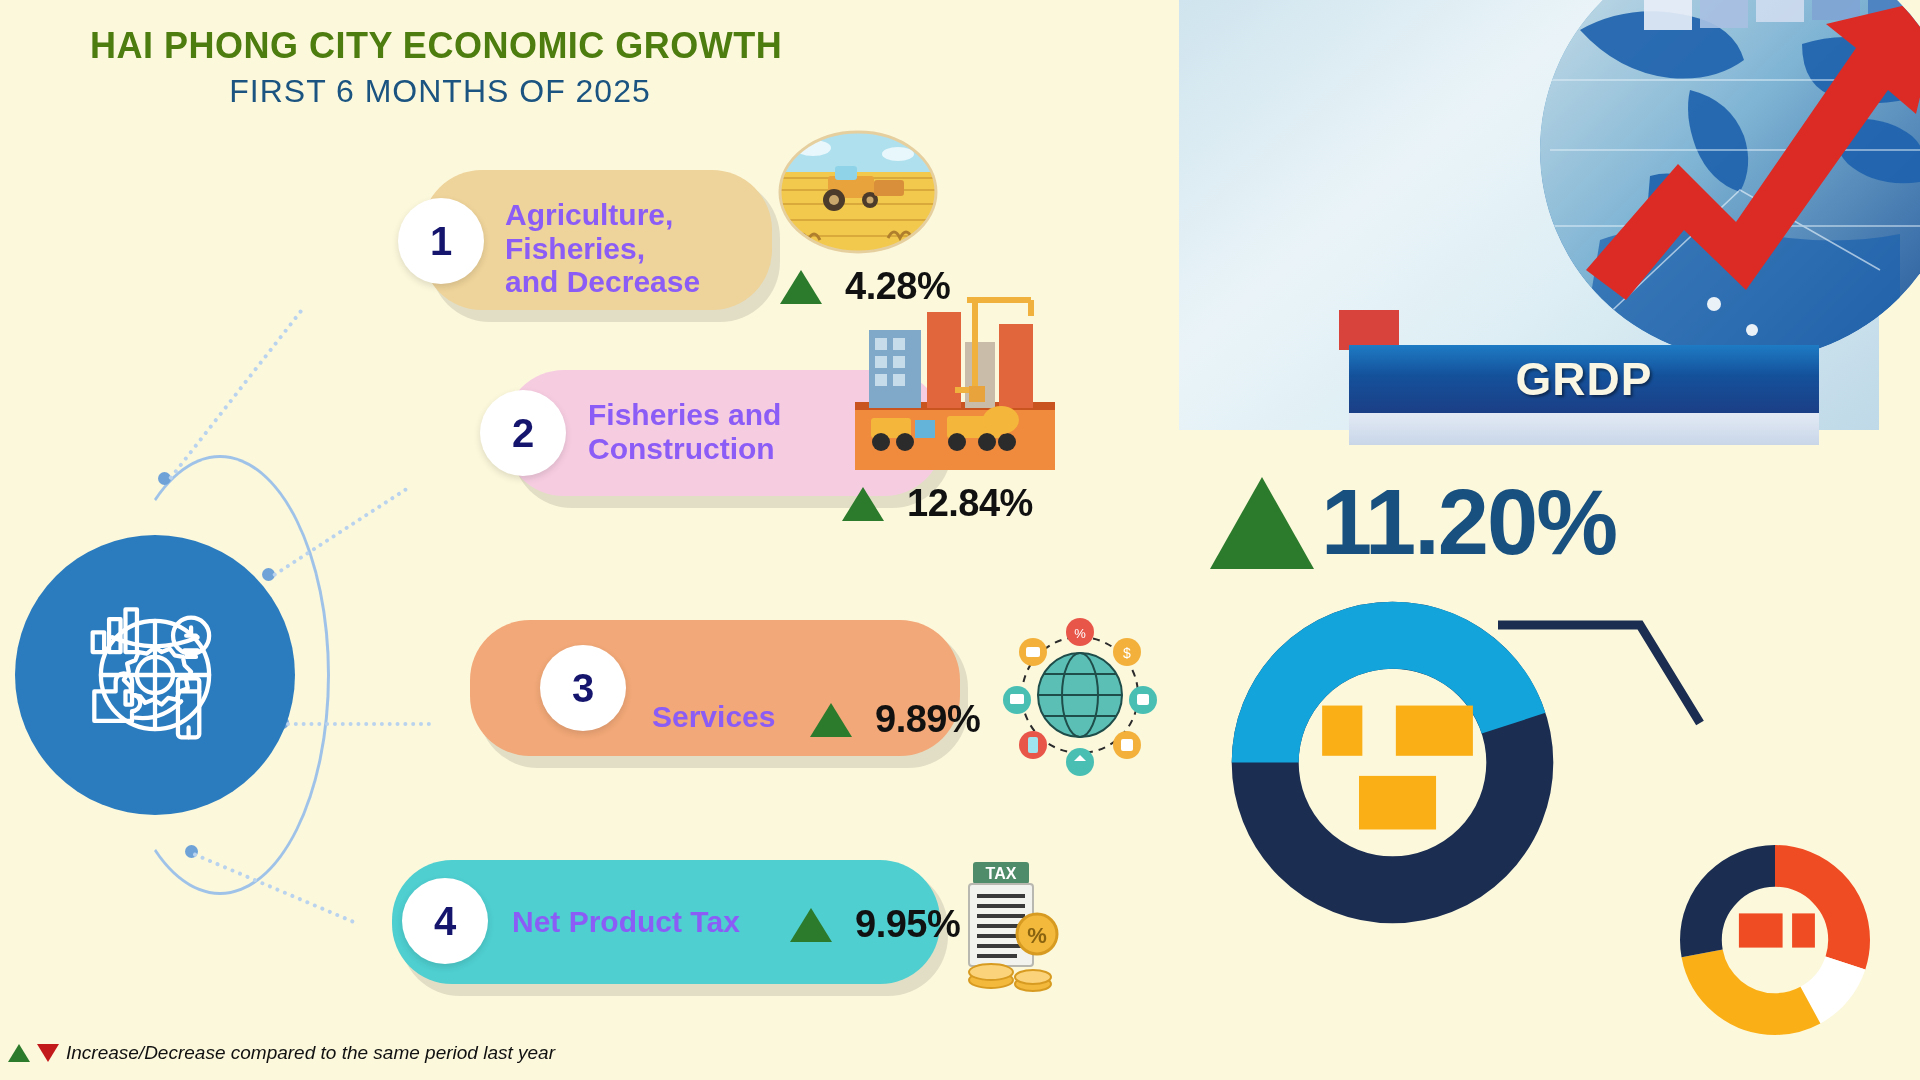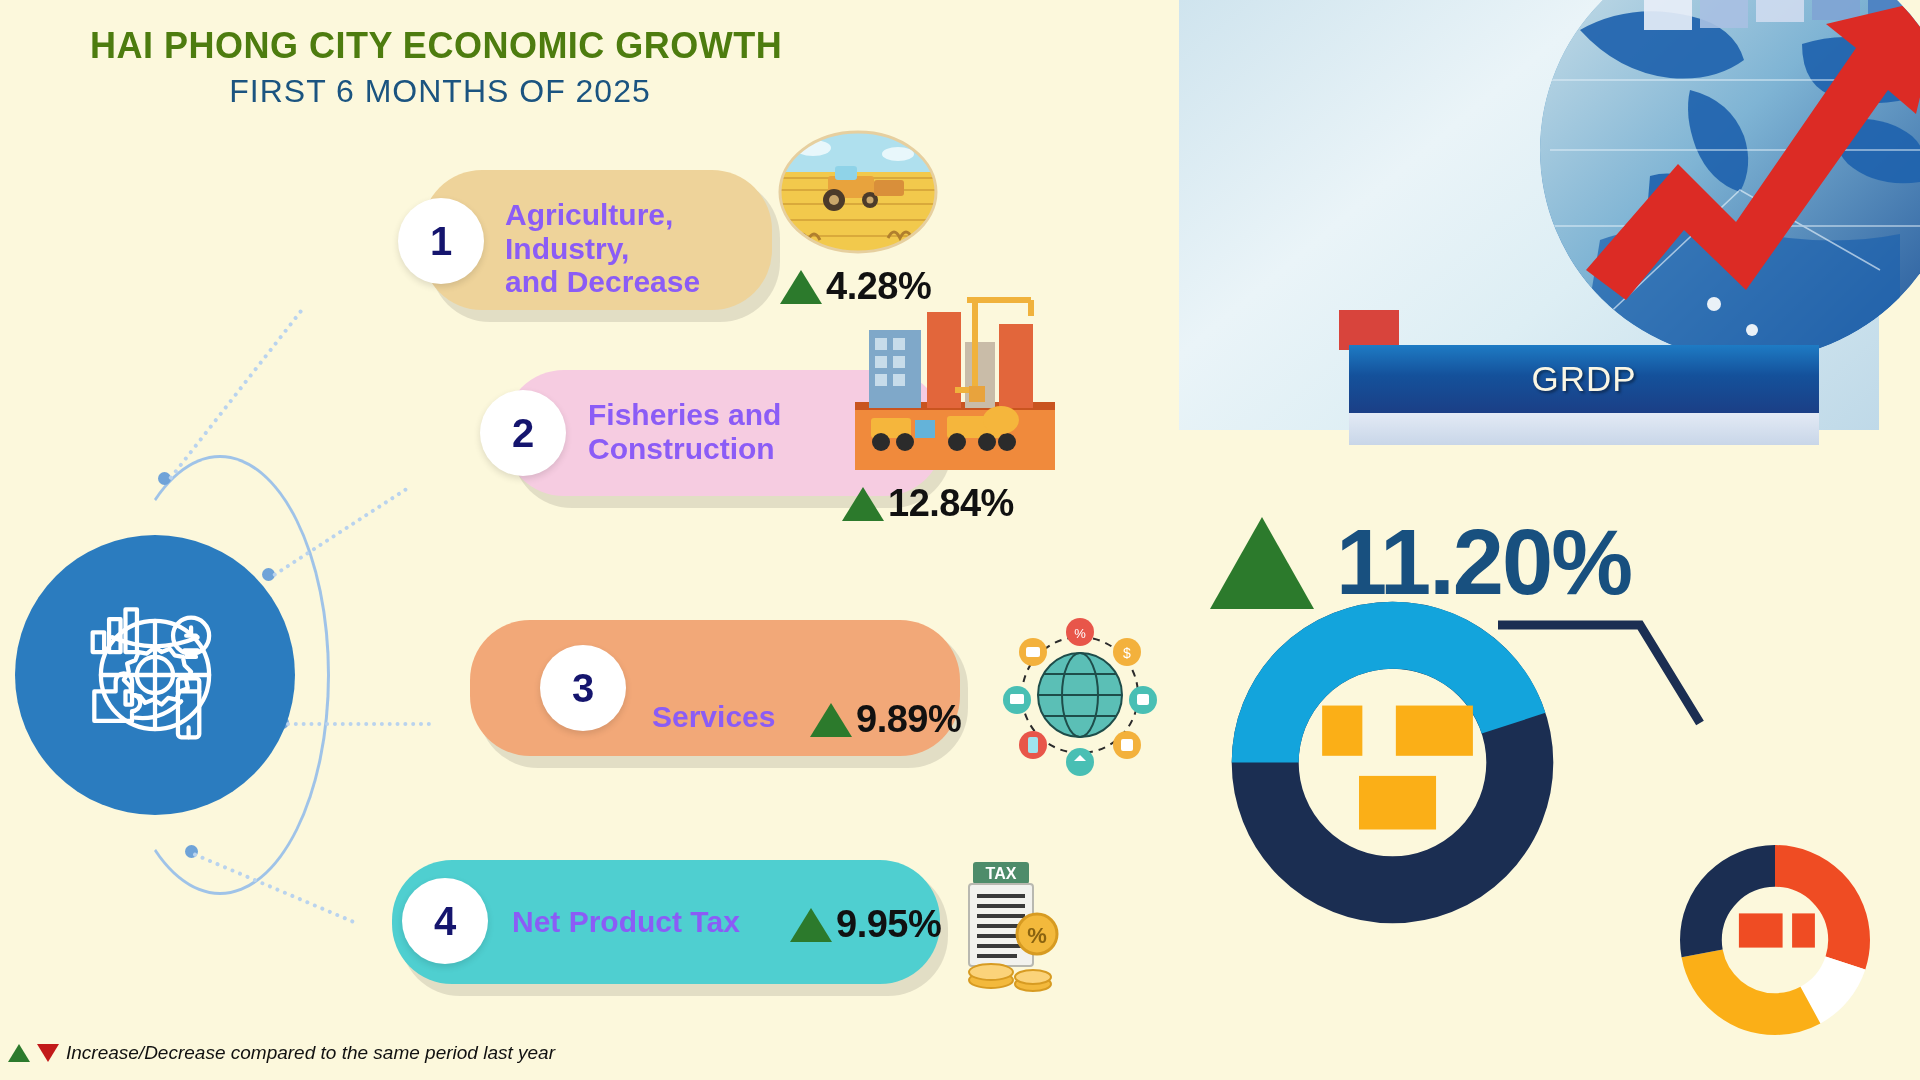--- a/index.html
+++ b/index.html
@@ -65,21 +65,21 @@
     background:#FFFFFF; display:flex; align-items:center; justify-content:center;
     font-size:40px; font-weight:bold; color:#15156E;
     box-shadow:0 3px 7px rgba(0,0,0,0.12);
     z-index:4;
   }
   .card-label {
     position:absolute; font-size:30px; font-weight:600; color:#8b5cf6;
     line-height:1.12; z-index:3;
   }
   .pct-wrap {
-    position:absolute; display:flex; align-items:center; gap:4px; z-index:3;
+    position:absolute; display:flex; align-items:center; gap:23px; z-index:3;
   }
   .tri-up {
     width:0; height:0; border-left:21px solid transparent;
     border-right:21px solid transparent; border-bottom:34px solid #2C7A2C;
   }
   .tri-up.small {
     border-left:11px solid transparent; border-right:11px solid transparent;
     border-bottom:18px solid #2C7A2C;
   }
   .tri-down.small {
@@ -107,21 +107,21 @@
   #grdp-bg {
     position:absolute; left:0; top:0; width:700px; height:430px;
     background:linear-gradient(140deg,#CFE4EE 0%,#EAF4F8 35%,#DDEEF4 60%,#BFD9E8 100%);
   }
   #grdp-bar {
     position:absolute; left:170px; top:345px; width:470px; height:68px;
     background:linear-gradient(180deg,#1E7BC4 0%,#14519B 45%,#1B3F86 100%);
     display:flex; align-items:center; justify-content:center;
   }
   #grdp-text {
-    color:#FAF6E4; font-size:35px; font-weight:normal; letter-spacing:1px;
+    color:#FAF6E4; font-size:46px; font-weight:bold; letter-spacing:1px;
     text-shadow:2px 2px 3px rgba(0,0,0,0.45);
   }
   #grdp-bar-lower {
     position:absolute; left:170px; top:413px; width:470px; height:32px;
     background:linear-gradient(180deg,#E3EAF5 0%,#C8D6E8 100%);
   }
   #grdp-red-tab {
     position:absolute; left:160px; top:310px; width:60px; height:40px;
     background:#D8443C;
   }
@@ -129,21 +129,21 @@
   
   #globe-graphic {
     position:absolute; right:-40px; top:-60px; width:420px; height:420px;
     border-radius:50%; overflow:hidden;
     background:radial-gradient(circle at 35% 30%, #BFD9E4 0%, #7FB4D4 35%, #2D6FB5 75%, #1B4F95 100%);
   }
 
   
   #headline-pct {
     position:absolute; left:30px; top:470px;
-    display:flex; align-items:center; gap:22px;margin-top:40px;
+    display:flex; align-items:center; gap:7px;
   }
   #headline-tri {
     width:0; height:0; border-left:52px solid transparent;
     border-right:52px solid transparent; border-bottom:92px solid #2C7A2C;
   }
   #headline-val {
     font-size:92px; font-weight:bold; color:#18507F; letter-spacing:-2px;
   }
 
   
@@ -193,21 +193,21 @@
       <path d="M38 76 Q54 78 66 66"></path>
       <path d="M13 60 h13 v-6 a5 5 0 0 1 10 0 v6 h-4 v8 h4 v-6 a5 5 0 0 1 0 10 v6 h-23 z"></path>
     </svg>
   </div>
 
   <div class="card-shadow" style="left:430px; top:178px; width:350px; height:144px;"></div>
   <div class="card" id="card-1" style="left:422px; top:170px; width:350px; height:140px; background:#EED39A;"></div>
   <div class="num-badge" style="left:398px; top:198px;">1</div>
   <div class="card-label" style="left:505px; top:198px;">
     <div>Agriculture,</div>
-    <div>Industry,</div>
+    <div>Fisheries,</div>
     <div>and Decrease</div>
   </div>
   <div class="pct-wrap" style="left:780px; top:265px;">
     <div class="tri-up"></div>
     <div class="pct-val">4.28%</div>
   </div>
 
   <div class="art" style="left:778px; top:130px; width:160px; height:125px; border-radius:14px;">
     <svg width="160" height="125" viewBox="0 0 160 125">
       <defs>

